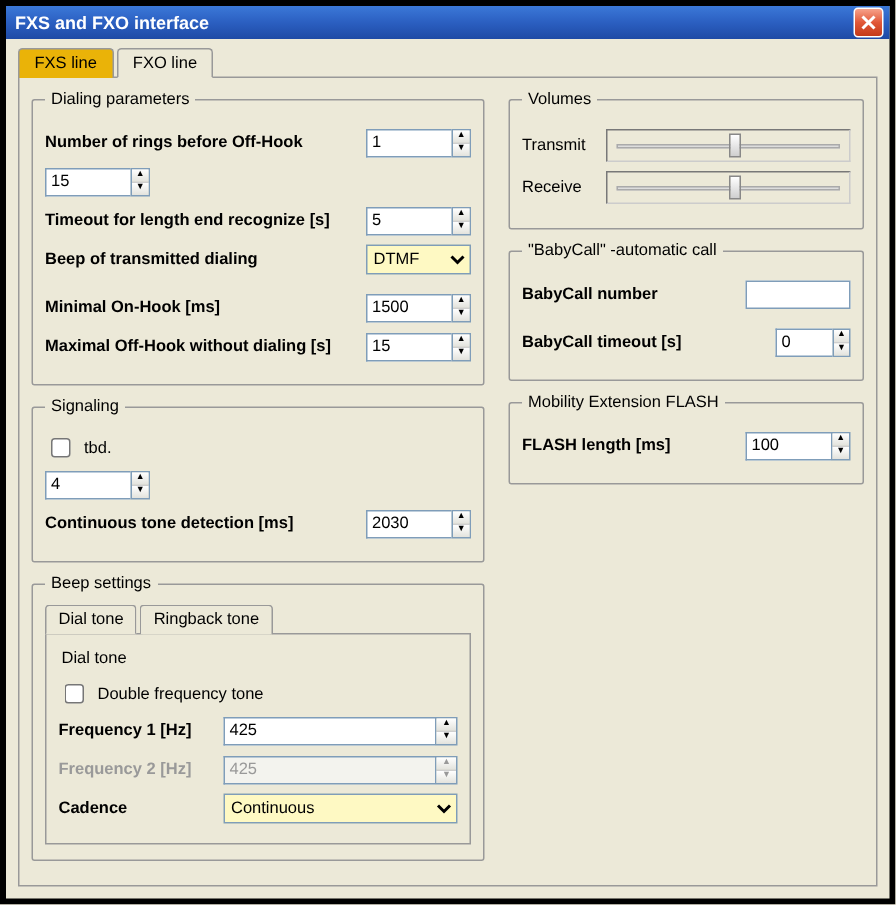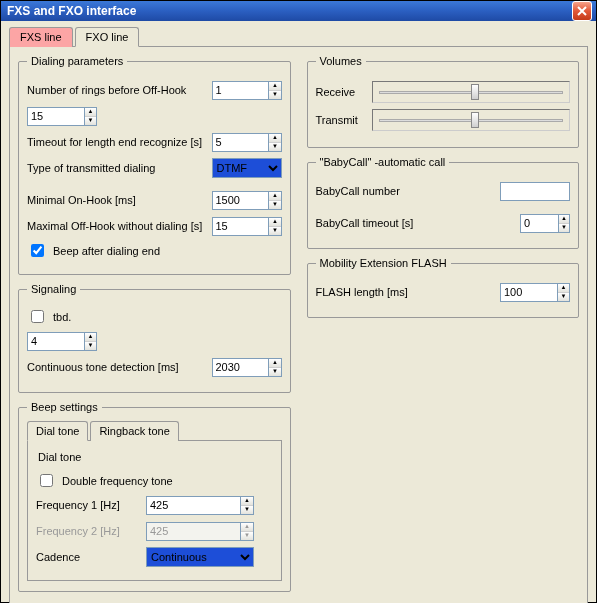--- a/index.html
+++ b/index.html
@@ -6,21 +6,21 @@
   body {
     margin: 0;
     font-family: Tahoma, Arial, sans-serif;
     font-size: 11px;
     background: #ece9d8;
     color: #000;
   }
   .window {
     width: 597px;
     height: 603px;
-    border: 1px solid #000000;
+    border: 4px solid #000000;
     background: #ece9d8;
     display: flex;
     flex-direction: column;
   }
   .titlebar {
     height: 26px;
     background: linear-gradient(to bottom, #3b78d8 0%, #2b5fc1 50%, #1e4aa5 100%);
     display: flex;
     align-items: center;
     justify-content: space-between;
@@ -46,21 +46,21 @@
   .tabs {
     display: flex;
     margin-bottom: -1px;
     position: relative;
     z-index: 2;
   }
   .tab {
     padding: 3px 10px;
     border: 1px solid #999;
     border-bottom: none;
-    background: #fca5a5;
+    background: #eab308;
     margin-right: 2px;
     border-top-left-radius: 3px;
     border-top-right-radius: 3px;
     cursor: pointer;
     position: relative;
   }
   .tab.active {
     background: #ece9d8;
     border-color: #999;
     border-bottom: 1px solid #ece9d8;
@@ -88,21 +88,21 @@
   fieldset.group > legend {
     padding: 0 4px;
     font-size: 11px;
   }
   .row {
     display: flex;
     align-items: center;
     margin: 4px 0;
     min-height: 22px;
   }
-  .row .label { flex: 1; }
+  .row .label { flex: 1; font-weight: bold; }
   .row .ctrl { width: 70px; display: flex; }
   .row.gap-top { margin-top: 10px; }
   input.text {
     width: 100%;
     border: 1px solid #7f9db9;
     height: 19px;
     padding: 1px 3px;
     font-family: inherit;
     font-size: 11px;
   }
@@ -125,21 +125,21 @@
     text-align: center;
     cursor: pointer;
   }
   .spinbtn:first-child { border-bottom: 1px solid #cfcfcf; }
   select.combo {
     width: 100%;
     border: 1px solid #7f9db9;
     height: 20px;
     font-family: inherit;
     font-size: 11px;
-    background: #1d4ed8;
+    background: #fef9c3;
   }
   .chk {
     display: flex;
     align-items: center;
     gap: 6px;
     margin: 4px 0;
   }
   .chk input { width: 13px; height: 13px; }
   .slider-row {
     display: flex;
@@ -188,21 +188,21 @@
   }
   .inner-tab.active {
     border-bottom: 1px solid #ece9d8;
     position:relative; z-index:2;
   }
   .inner-panel {
     border:1px solid #999;
     padding: 8px;
   }
   .tone-grid .row .label { width: 110px; flex: 0 0 110px; }
-  .tone-grid .row .ctrl { width: 108px; }
+  .tone-grid .row .ctrl { width: 156px; }
 </style>
 </head>
 <body>
 
 <div class="window">
   <div class="titlebar">
     <span class="title">FXS and FXO interface</span>
     <div class="close-btn">
       <svg viewBox="0 0 10 10">
           <path d="M1 1 L9 9 M9 1 L1 9" stroke="#fff" stroke-width="2"></path>
@@ -254,21 +254,21 @@
                   <div class="spin">
                 <input class="text" value="5" style="">
                 <div class="spinbtns">
                       <div class="spinbtn">▲</div>
                       <div class="spinbtn">▼</div>
                     </div>
               </div>
                 </div>
             </div>
             <div class="row">
-              <span class="label">Type of transmitted dialing</span>
+              <span class="label">Beep of transmitted dialing</span>
               <div class="ctrl">
                   <select class="combo"><option>DTMF</option></select>
                 </div>
             </div>
             <div class="row gap-top">
               <span class="label">Minimal On-Hook [ms]</span>
               <div class="ctrl">
                   <div class="spin">
                 <input class="text" value="1500" style="">
                 <div class="spinbtns">
@@ -282,24 +282,20 @@
               <span class="label">Maximal Off-Hook without dialing [s]</span>
               <div class="ctrl">
                   <div class="spin">
                 <input class="text" value="15" style="">
                 <div class="spinbtns">
                       <div class="spinbtn">▲</div>
                       <div class="spinbtn">▼</div>
                     </div>
               </div>
                 </div>
-            </div>
-            <div class="chk">
-              <input type="checkbox" checked="" style="">
-              <span>Beep after dialing end</span>
             </div>
           </fieldset>
 
           <fieldset class="group">
             <legend>Signaling</legend>
             <div class="chk">
               <input type="checkbox" style="">
               <span>tbd.</span>
             </div>
             <div class="row">
@@ -374,33 +370,33 @@
               </div>
             </div>
           </fieldset>
         </div>
 
         <div class="col">
 
           <fieldset class="group">
             <legend>Volumes</legend>
             <div class="slider-row">
+              <span class="label">Transmit</span>
+              <div class="slider">
+                  <div class="track"></div>
+                  <div class="thumb"></div>
+                </div>
+            </div>
+            <div class="slider-row">
               <span class="label">Receive</span>
               <div class="slider">
                   <div class="track"></div>
                   <div class="thumb"></div>
                 </div>
             </div>
-            <div class="slider-row">
-              <span class="label">Transmit</span>
-              <div class="slider">
-                  <div class="track"></div>
-                  <div class="thumb"></div>
-                </div>
-            </div>
           </fieldset>
 
           <fieldset class="group">
             <legend>"BabyCall" -automatic call</legend>
             <div class="row">
               <span class="label">BabyCall number</span>
               <div class="ctrl">
                   <input class="text" value="" style="">
                 </div>
             </div>

